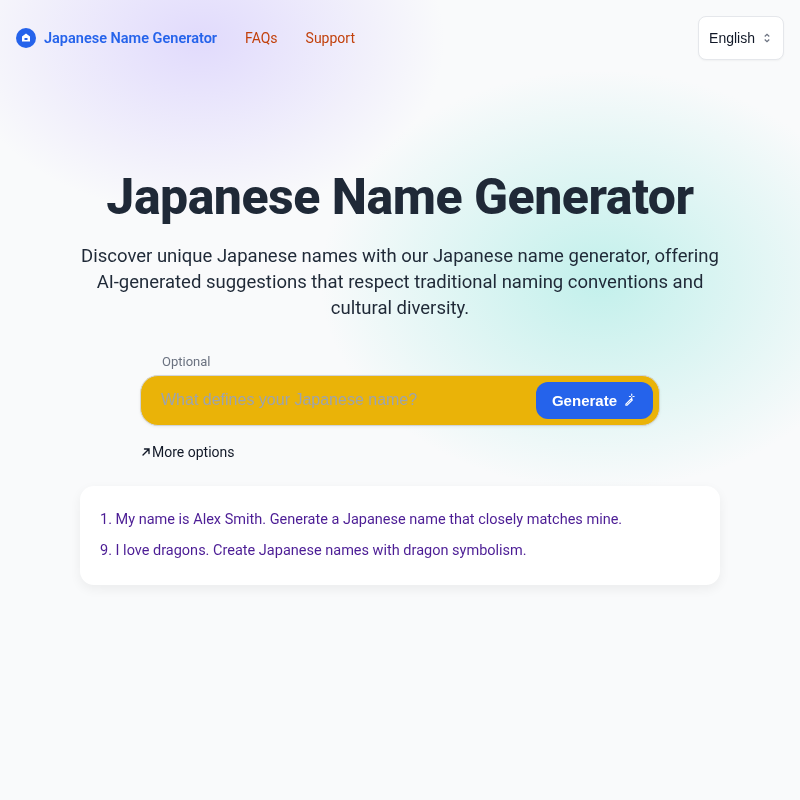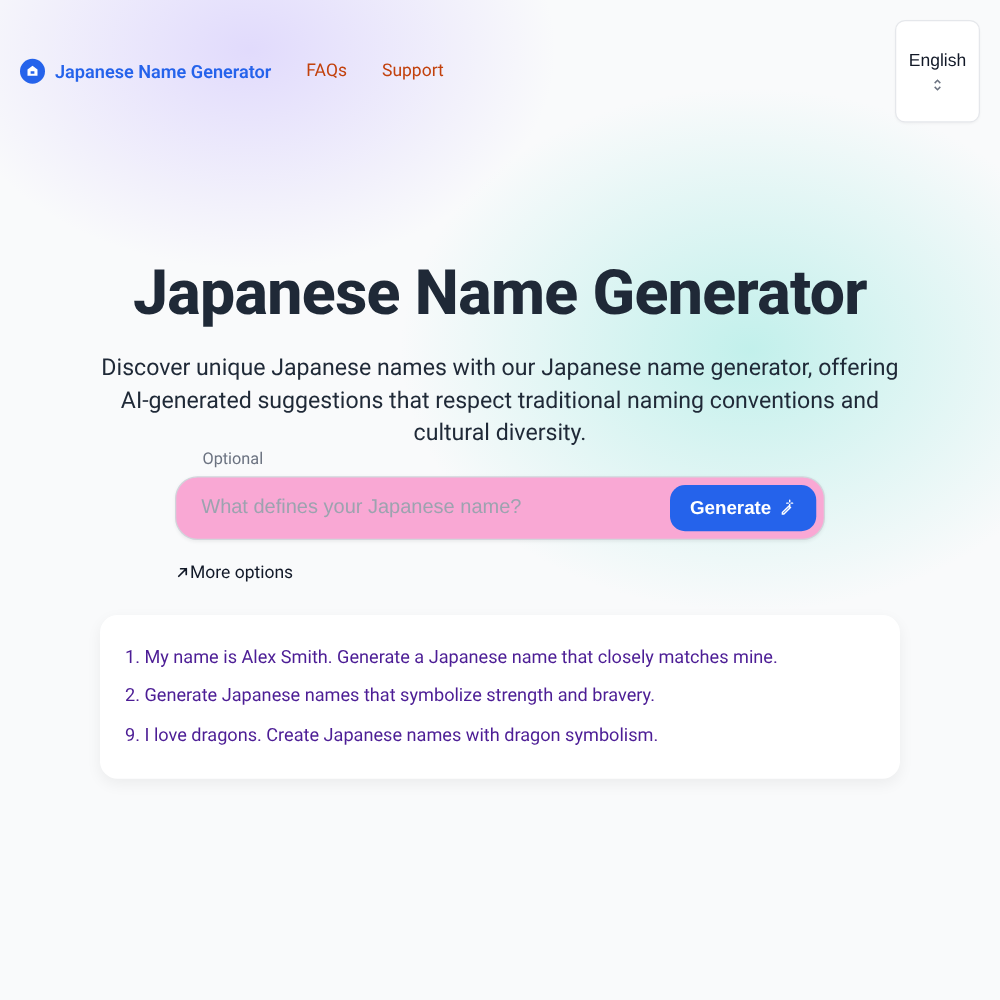--- a/index.html
+++ b/index.html
@@ -54,28 +54,27 @@
       display: flex;
       gap: 28px;
     }
     .spacer {
       flex: 1;
     }
     .lang-select {
       background: #ffffff;
       border: 1px solid #e5e7eb;
       border-radius: 8px;
-      padding: 23px 10px;
+      padding: 13px 10px;
       display: flex;
       align-items: center;
       gap: 6px;
       font-size: 14px;
       color: #111827;
       box-shadow: 0 1px 2px rgba(0,0,0,0.04);
-      flex-direction: column;
     }
     .lang-select svg {
       width: 12px;
       height: 12px;
       stroke: #6b7280;
     }
     .main {
       max-width: 720px;
       margin: 0 auto;
       padding: 0 40px;
@@ -92,27 +91,28 @@
       font-size: 18.5px;
       color: #1f2937;
       margin-top: 18px;
       line-height: 1.4;
       font-weight: 400;
     }
     .optional-label {
       text-align: left;
       font-size: 13px;
       color: #6b7280;
+      margin-top: 32px;
       margin-left: 82px;
     }
     .input-wrap {
       margin: 6px 60px 16px 60px;
       border: 1px solid #d1d5db;
       border-radius: 18px;
-      background: #f9a8d4;
+      background: #eab308;
       padding: 6px 6px 6px 20px;
       display: flex;
       align-items: center;
       box-shadow: 0 1px 3px rgba(0,0,0,0.06);
     }
     .text-input {
       flex: 1;
       border: none;
       outline: none;
       font-size: 16px;
@@ -220,16 +220,15 @@
 
   <div class="more-options">
     <svg viewBox="0 0 16 16" fill="none" stroke="#111827" stroke-width="1.8" stroke-linecap="round">
       <path d="M4 12L12 4M6 4h6v6"></path>
     </svg>
     <span>More options</span>
   </div>
 
   <div class="examples-card">
     <div class="example-item">1. My name is Alex Smith. Generate a Japanese name that closely matches mine.</div>
-    <div class="example-item">2. Generate Japanese names that symbolize strength and bravery.</div>
     <div class="example-item">9. I love dragons. Create Japanese names with dragon symbolism.</div>
   </div>
 </main>
 
 </body></html>

